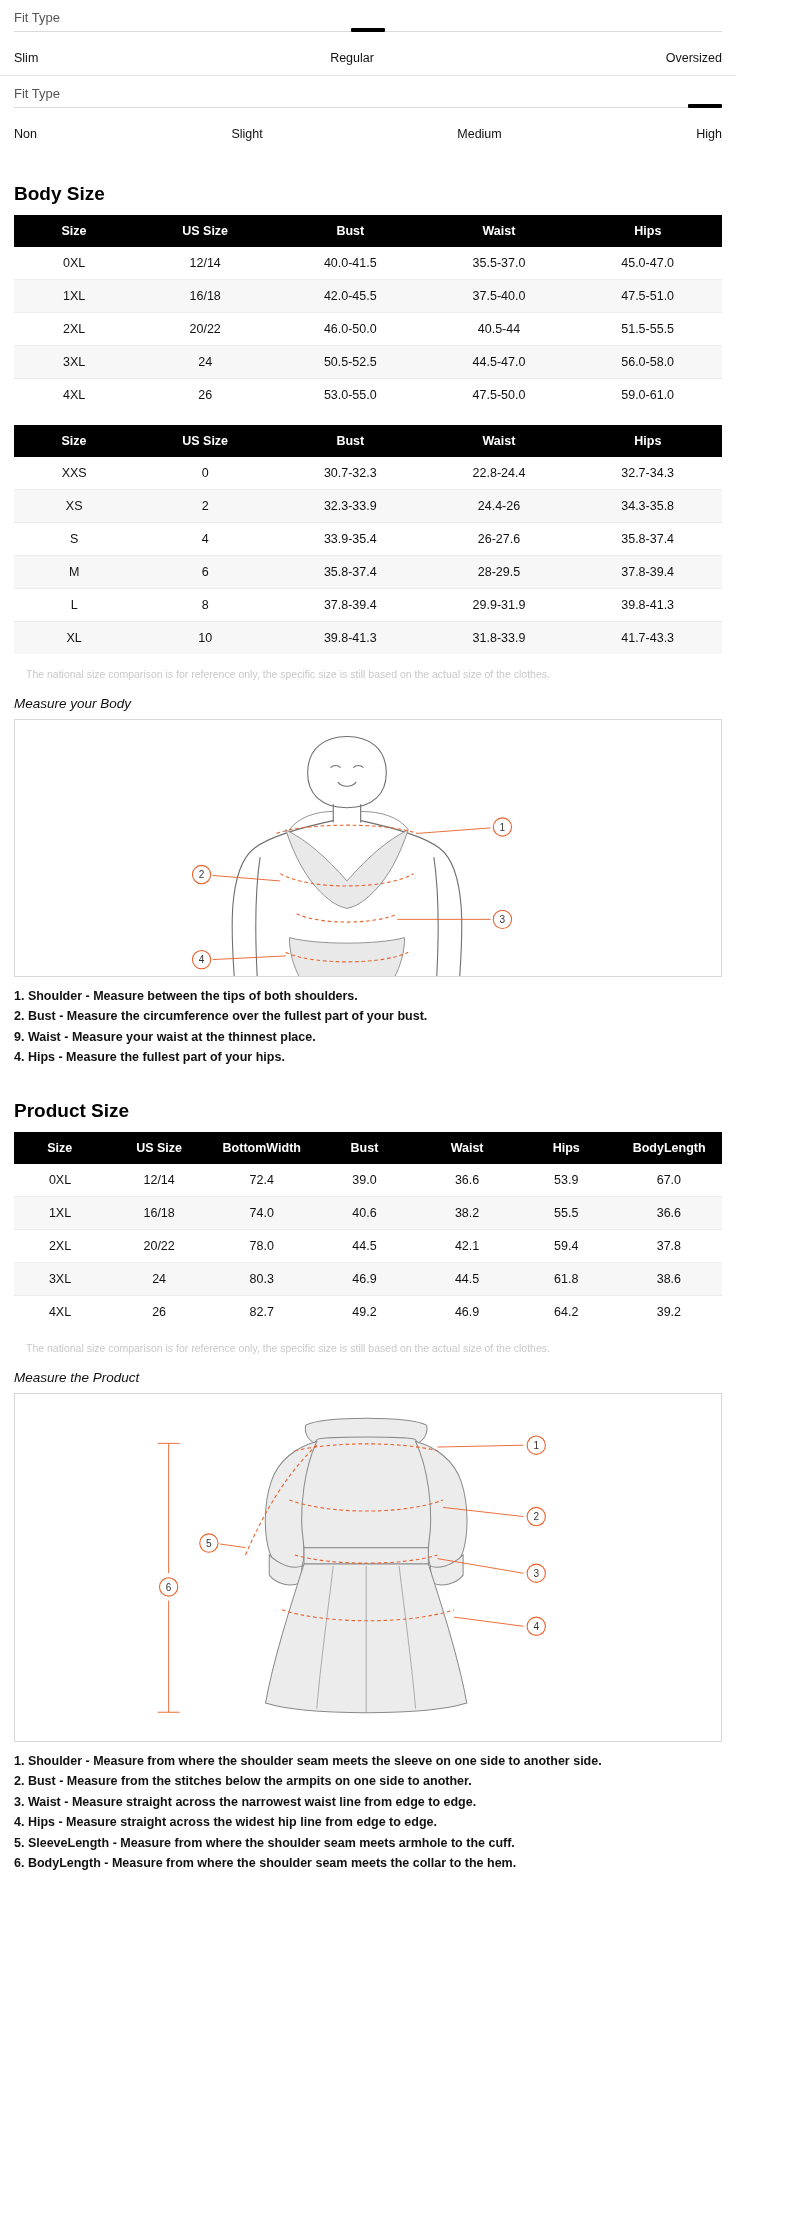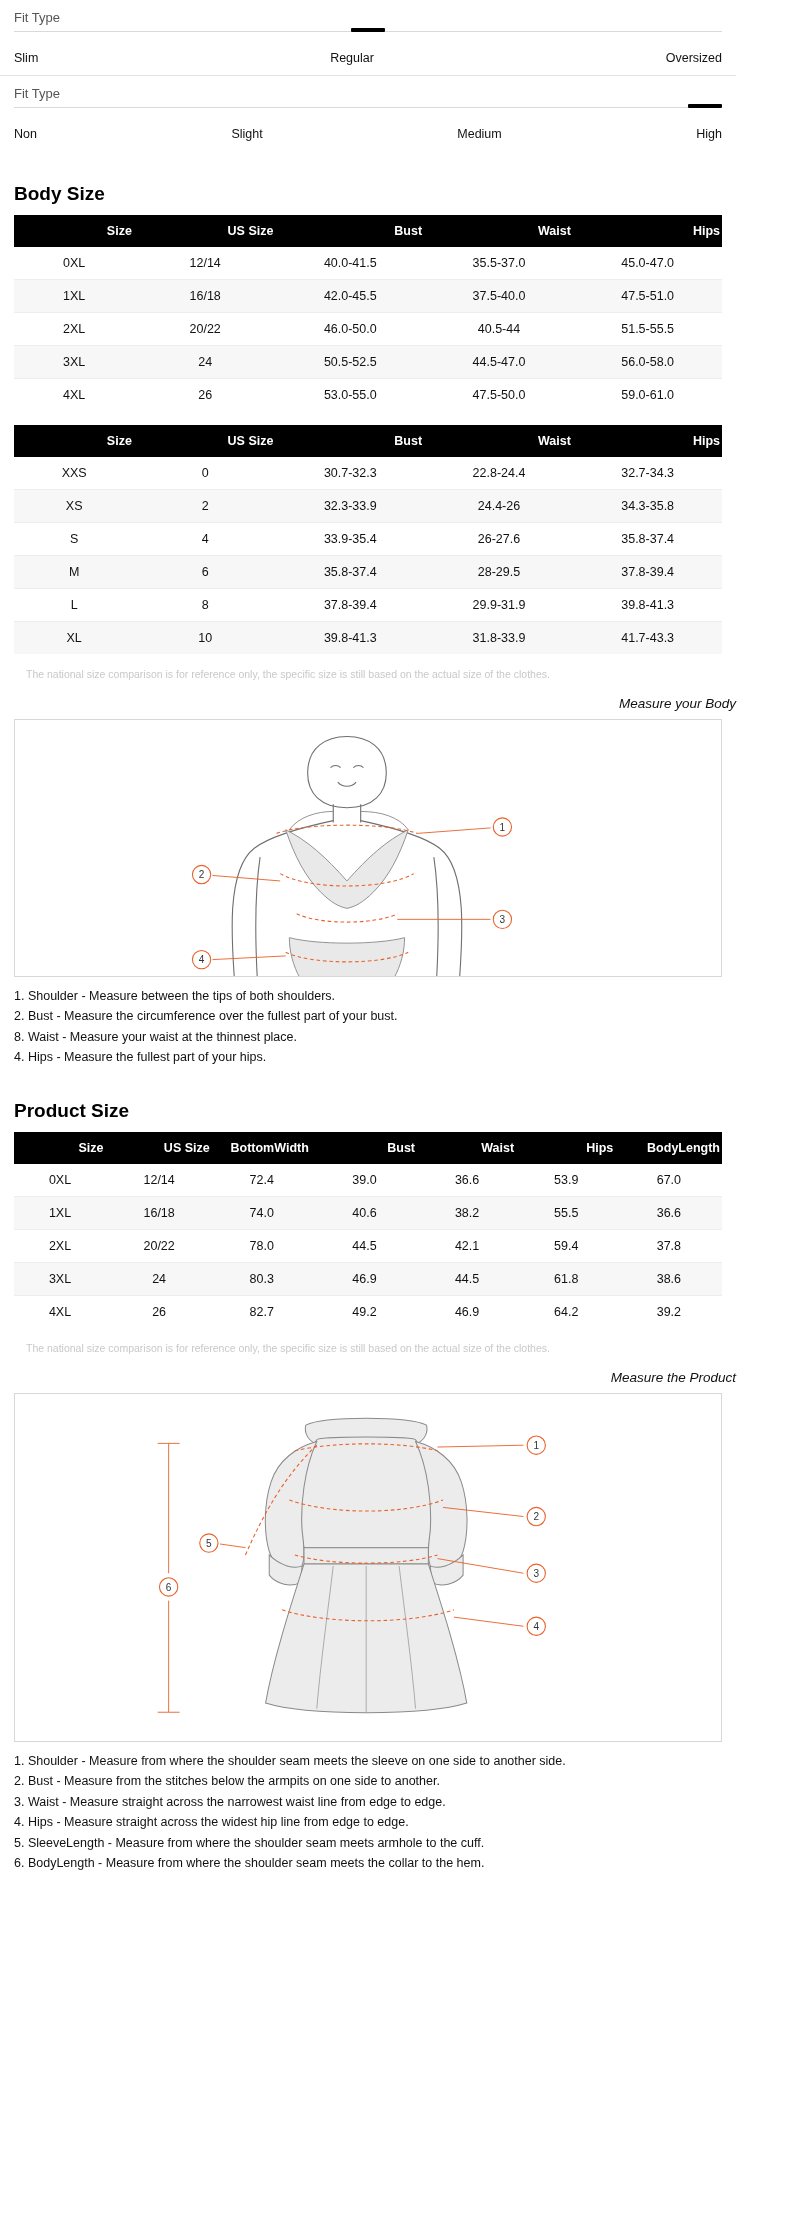--- a/index.html
+++ b/index.html
@@ -46,42 +46,41 @@
   h2.section-title {
     font-size: 19px;
     font-weight: bold;
     margin: 32px 0 10px 14px;
   }
   .measure-head {
     font-size: 13.5px;
     font-style: italic;
     margin: 16px 0 8px 14px;
     color: #111;
-    text-align: right;
   }
   .disclaimer {
     font-size: 10.5px;
     color: #c9c9c9;
     margin: 8px 14px 0 26px;
   }
 
   
   .table-wrap { padding: 0 14px; margin-bottom: 14px; }
   table.size-table {
     width: 100%;
     border-collapse: collapse;
     font-size: 12.5px;
   }
   table.size-table th {
     background: #000;
     color: #fff;
     font-weight: bold;
     font-size: 12.5px;
     padding: 9px 2px;
-    text-align: right;
+    text-align: center;
     border-right: 1px solid #000;
   }
   table.size-table td {
     text-align: center;
     padding: 9px 2px;
     color: #111;
     border-bottom: 1px solid #ededed;
   }
   table.size-table tbody tr:nth-child(even) td { background: #f7f7f7; }
   table.size-table tbody tr:nth-child(odd) td { background: #ffffff; }
@@ -97,21 +96,21 @@
 
   
   ol.notes {
     list-style: none;
     margin: 10px 14px 4px 14px;
     padding: 0;
     font-size: 12.5px;
     line-height: 1.55;
     color: #111;
   }
-  ol.notes li { margin: 0 0 1px 0; }
+  ol.notes li { margin: 0 0 1px 0; font-weight: bold; }
 </style>
 </head>
 <body>
 
 <div class="page">
 
   <div class="fit-block">
     <div class="fit-title">Fit Type</div>
     <div class="fit-track">
       <div class="fit-mark" style="left:50%; transform:translateX(-50%);"></div>
@@ -308,21 +307,21 @@
 
         <circle cx="204" cy="262" r="10" fill="#fff" stroke="#e8622c" stroke-width="1.2"></circle>
         <text x="204" y="266" font-size="11" fill="#333" text-anchor="middle" font-family="Liberation Sans, sans-serif">4</text>
       </g>
     </svg>
   </div>
 
   <ol class="notes">
     <li>1. Shoulder - Measure between the tips of both shoulders.</li>
     <li>2. Bust - Measure the circumference over the fullest part of your bust.</li>
-    <li>8. Waist - Measure your waist at the thinnest place.</li>
+    <li>9. Waist - Measure your waist at the thinnest place.</li>
     <li>4. Hips - Measure the fullest part of your hips.</li>
   </ol>
 
   <h2 class="section-title">Product Size</h2>
 
   <div class="table-wrap">
     <table class="size-table">
       <thead>
         <tr>
           <th style="width:13%;">Size</th>

